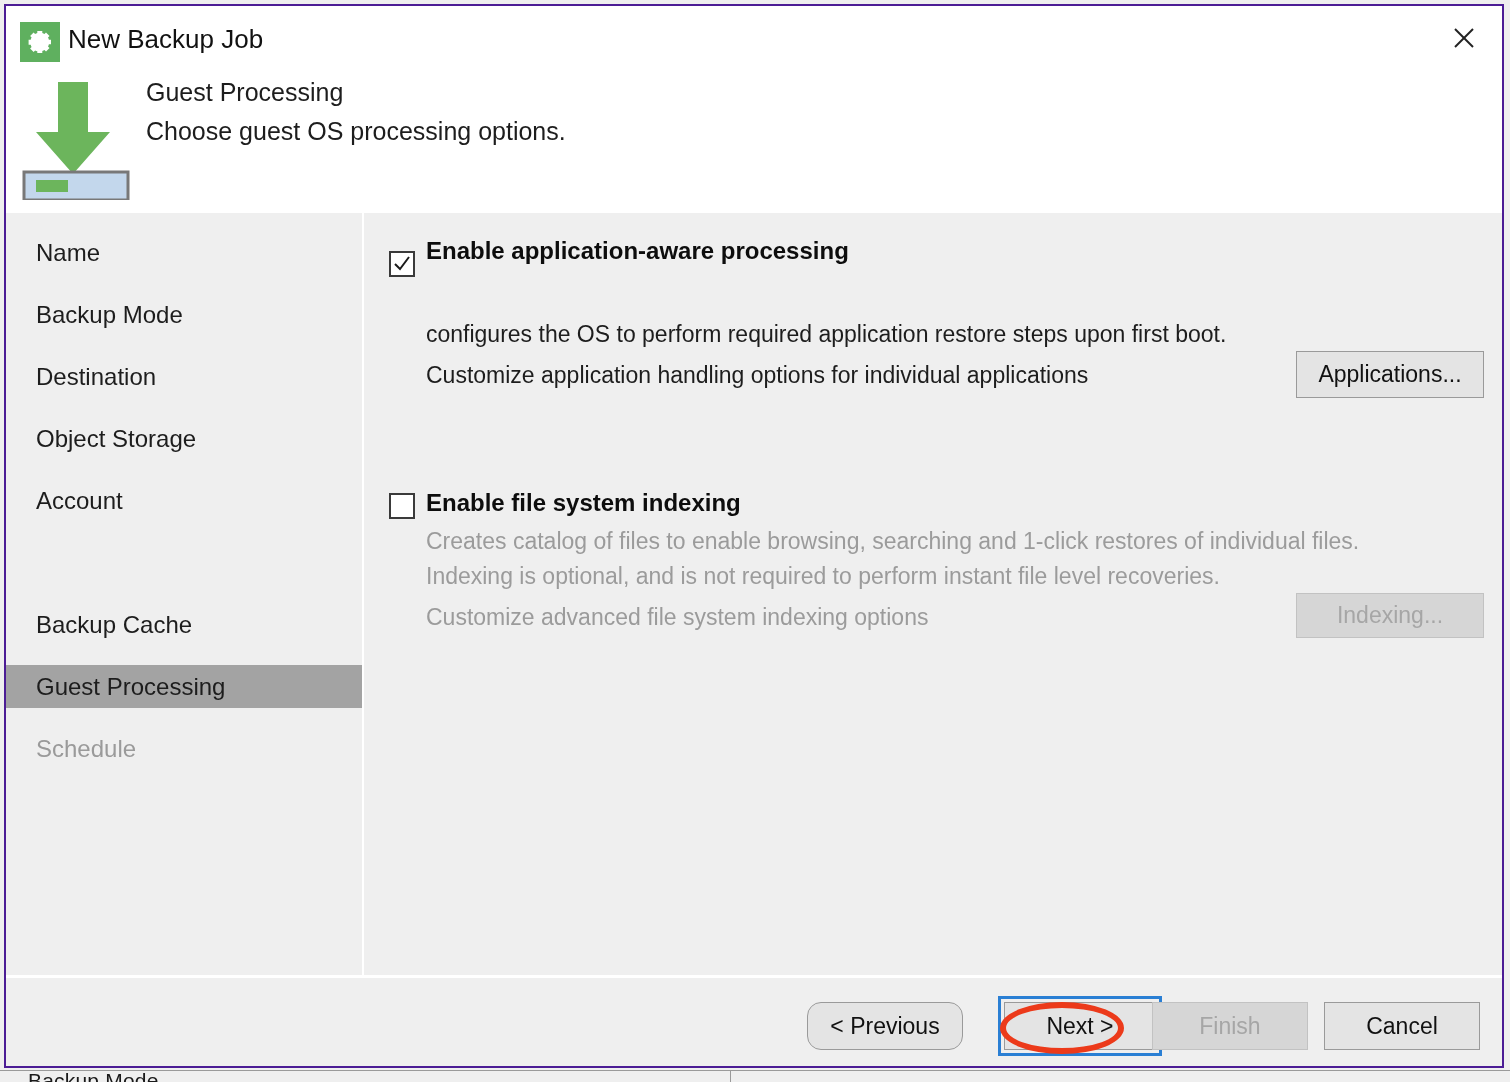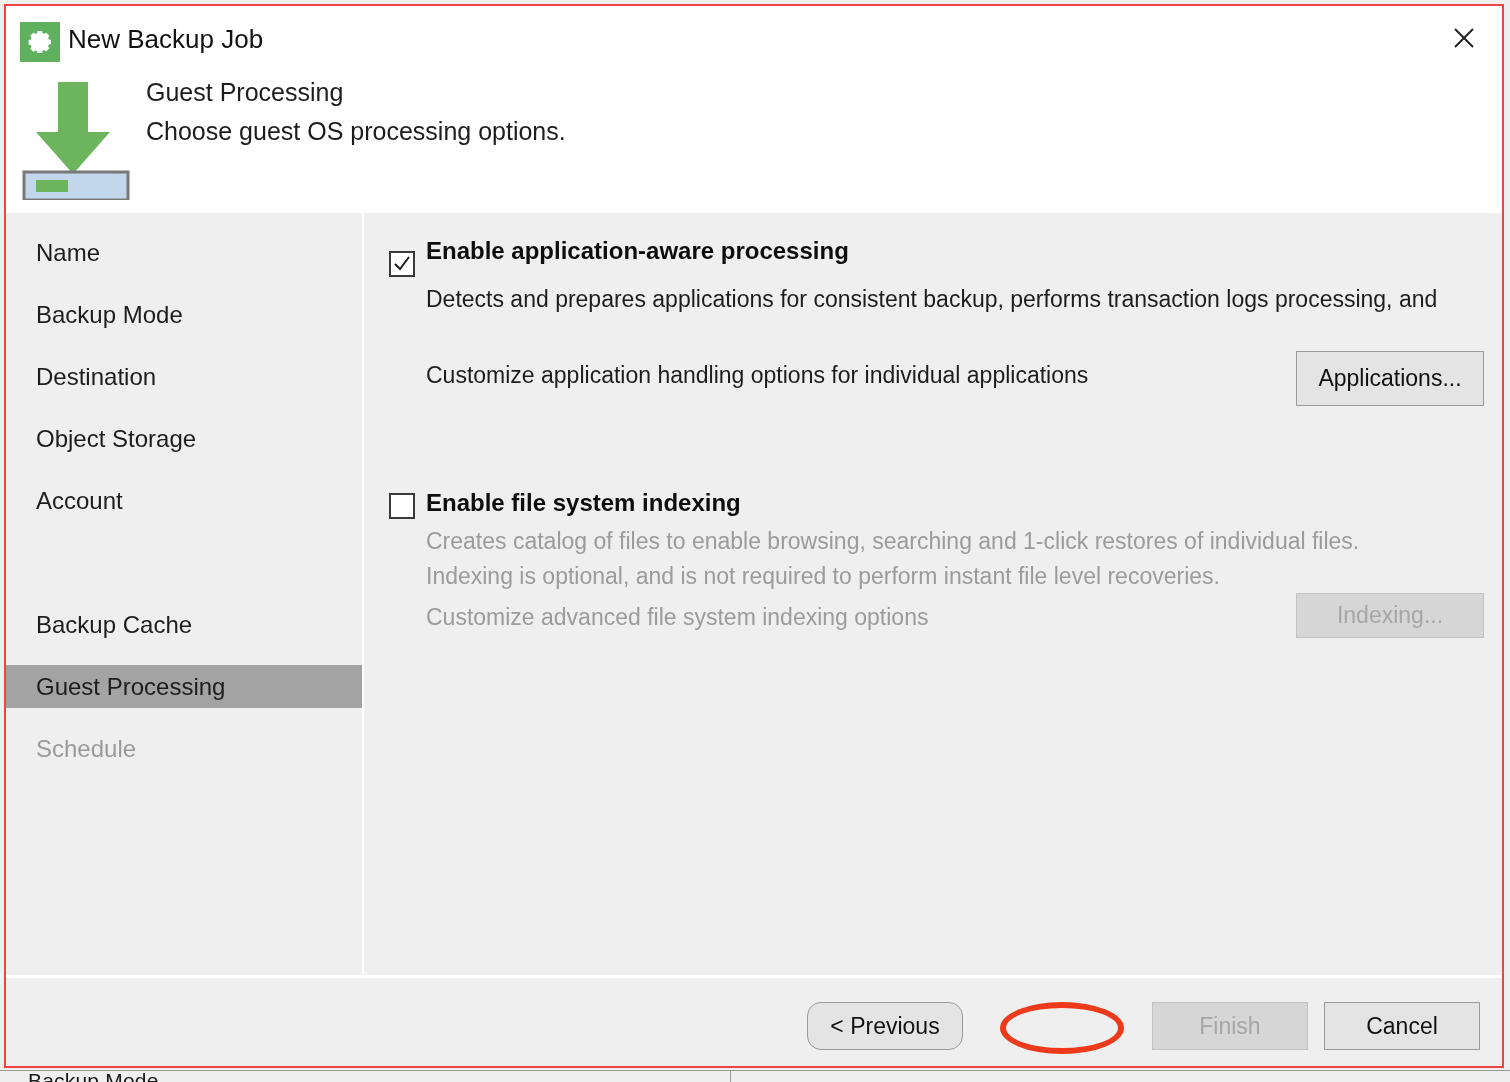--- a/index.html
+++ b/index.html
@@ -53,21 +53,21 @@
   }
 
   
   .dialog {
     position: absolute;
     left: 4px;
     top: 4px;
     width: 1500px;
     height: 1064px;
     background: #efefef;
-    border: 2px solid #ef4444;
+    border: 2px solid #4c1d95;
     box-sizing: border-box;
     overflow: hidden;
   }
 
   
   .header {
     position: absolute;
     left: 0; top: 0;
     width: 1496px;
     height: 207px;
@@ -348,38 +348,41 @@
     <div class="sidebar-divider"></div>
 
     <div class="content">
 
       <div class="opt-check" style="left:25px; top:38px;">
         <svg width="20" height="20" viewBox="0 0 20 20">
           <polyline points="3,10 8,15 17,3" fill="none" stroke="#1a1a1a" stroke-width="2"></polyline>
         </svg>
       </div>
       <div class="opt-title" style="left:62px; top:24px;">Enable application-aware processing</div>
-      <div class="opt-desc" style="left:62px; top:73px;">Detects and prepares applications for consistent backup, performs transaction logs processing, and</div>
+      <div class="opt-desc" style="left:62px; top:108px;">configures the OS to perform required application restore steps upon first boot.</div>
       <div class="opt-desc" style="left:62px; top:149px;">Customize application handling options for individual applications</div>
-      <button class="ui-btn" style="left:932px; top:138px; width:188px; height:55px;">Applications...</button>
+      <button class="ui-btn" style="left:932px; top:138px; width:188px; height:47px;">Applications...</button>
 
       <div class="opt-check" style="left:25px; top:280px;"></div>
       <div class="opt-title" style="left:62px; top:276px;">Enable file system indexing</div>
       <div class="opt-desc muted" style="left:62px; top:315px;">Creates catalog of files to enable browsing, searching and 1-click restores of individual files.</div>
       <div class="opt-desc muted" style="left:62px; top:350px;">Indexing is optional, and is not required to perform instant file level recoveries.</div>
       <div class="opt-desc muted" style="left:62px; top:391px;">Customize advanced file system indexing options</div>
       <button class="ui-btn disabled" style="left:932px; top:380px; width:188px; height:45px;">Indexing...</button>
 
     </div>
   </div>
 
   <div class="footer-sep"></div>
   <div class="footer">
     <button class="ui-btn" style="left:801px; width:156px;border-radius:14px;">&lt; Previous</button>
 
+    <div class="focus-wrap">
+      <button class="ui-btn">Next &gt;</button>
+    </div>
 
     <button class="ui-btn disabled" style="left:1146px; width:156px;">Finish</button>
     <button class="ui-btn" style="left:1318px; width:156px;">Cancel</button>
   </div>
 
 </div>
 
 <div class="annot-ellipse"></div>
 
 </body></html>

